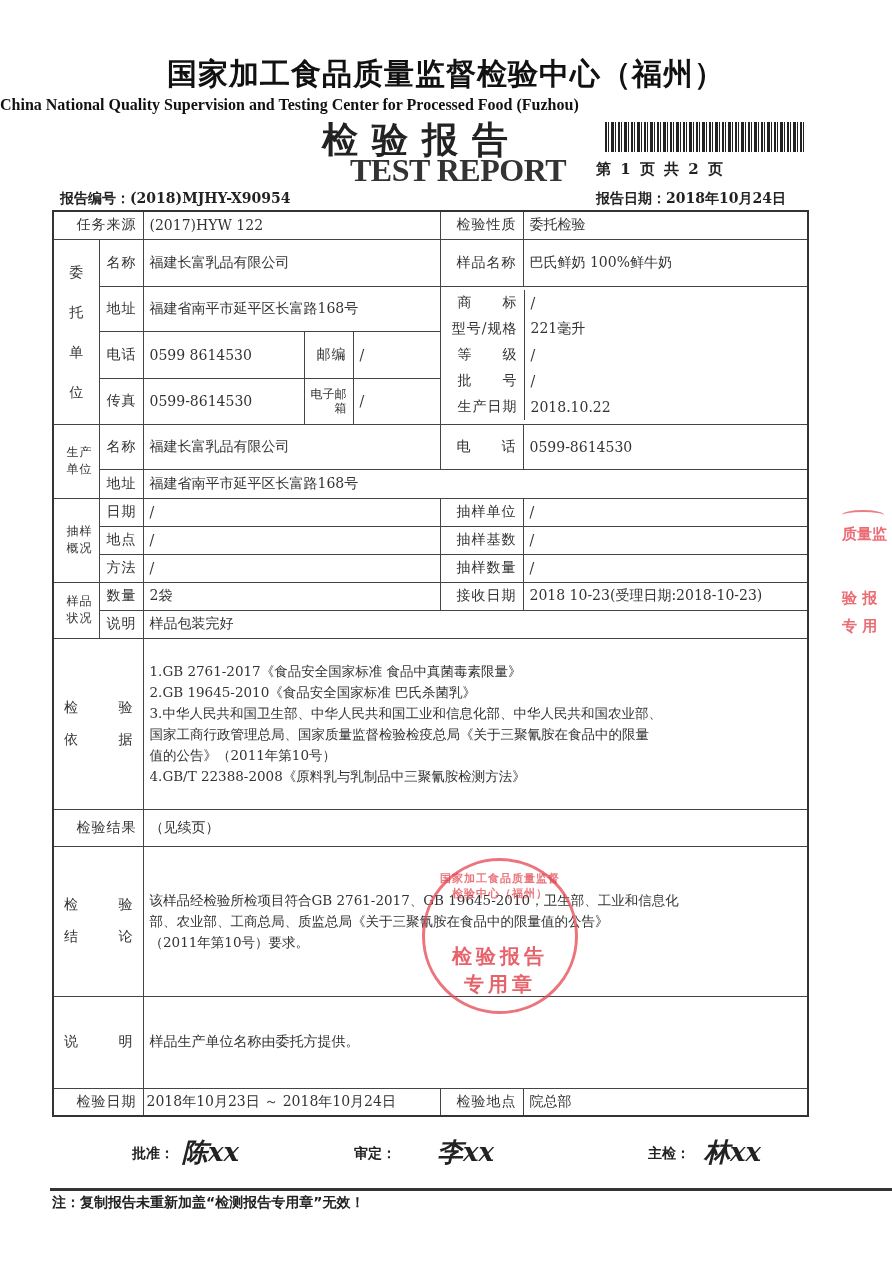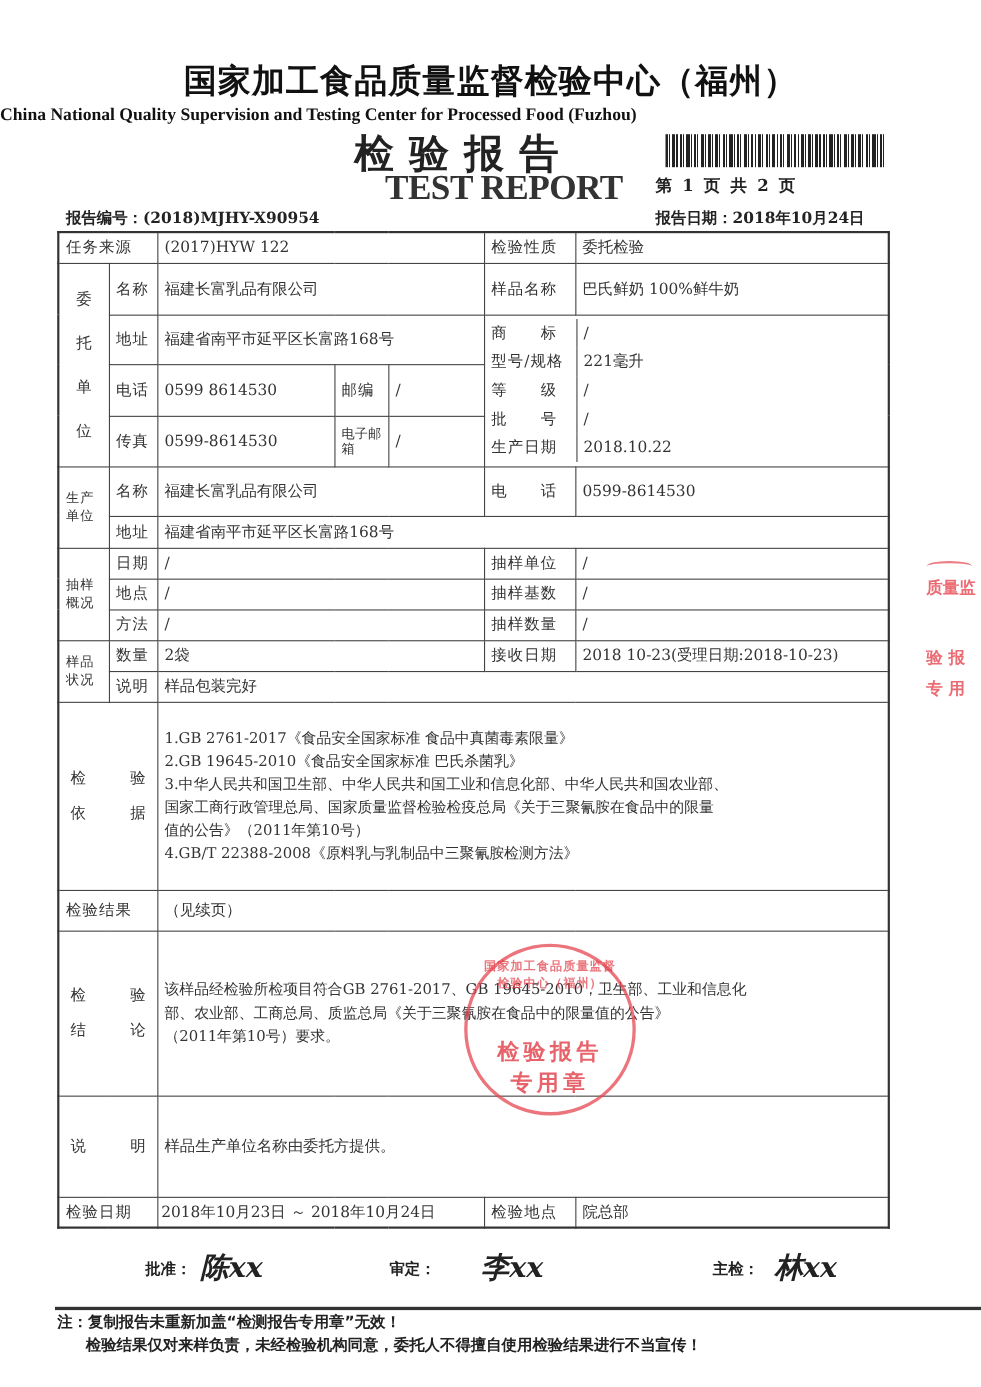--- a/index.html
+++ b/index.html
@@ -12,21 +12,21 @@
   .report-en { left:338px; top:152px; font-family:"Liberation Serif", serif; font-weight:bold; font-size:32px; color:#333; letter-spacing:-0.5px;margin-left:12px; }
   .barcode { left:605px; top:122px; width:200px; height:30px;
     background: repeating-linear-gradient(90deg, #222 0 2px, #fff 2px 3px, #222 3px 4px, #fff 4px 6px, #222 6px 9px, #fff 9px 10px, #222 10px 11px, #fff 11px 13px); }
   .pageinfo { left:596px; top:160px; font-size:15px; letter-spacing:2px; }
   .meta-left { left:60px; top:190px; font-size:14px; }
   .meta-right { left:596px; top:190px; font-size:14px; }
 
   table.main { position:absolute; left:52px; top:210px; width:757px; border-collapse:collapse; font-size:14px; }
   table.main td { border:1.3px solid #444; padding:0 6px; height:26px; vertical-align:middle; color:#333; }
   table.main { border:2.5px solid #333; }
-  .lab { text-align:left; letter-spacing:1px; white-space:nowrap;margin-left:37px; }
+  .lab { text-align:right; letter-spacing:1px; white-space:nowrap;margin-left:37px; }
   .vlab { text-align:center; line-height:40px; }
   .small { font-size:12px; line-height:14px; }
   .inner td { border:none !important; height:21px; padding:0 6px; }
   .tall-text { line-height:21px; font-size:13.5px; padding-top:6px !important; padding-bottom:6px !important; }
   .justify-lab { display:flex; justify-content:space-between; padding:0 4px; }
 
   .sig-row { left:52px; top:1135px; width:757px; height:55px; }
   .sig { position:absolute; top:10px; font-size:14px; }
   .sig-mark { position:absolute; top:0px; font-family:"DejaVu Serif", serif; font-style:italic; font-size:26px; color:#222; }
   .rule { left:50px; top:1188px; width:842px; height:3px; background:#333; }
@@ -253,14 +253,13 @@
   <span class="sig-mark" style="left:130px">陈xx</span>
   <span class="sig" style="left:302px">审定：</span>
   <span class="sig-mark" style="left:385px">李xx</span>
   <span class="sig" style="left:596px">主检：</span>
   <span class="sig-mark" style="left:652px">林xx</span>
 </div>
 
 <div class="abs rule"></div>
 <div class="abs footnote">
   <div>注：复制报告未重新加盖“检测报告专用章”无效！</div>
-  <div class="l2">检验结果仅对来样负责，未经检验机构同意，委托人不得擅自使用检验结果进行不当宣传！</div>
 </div>
 
 </body></html>

